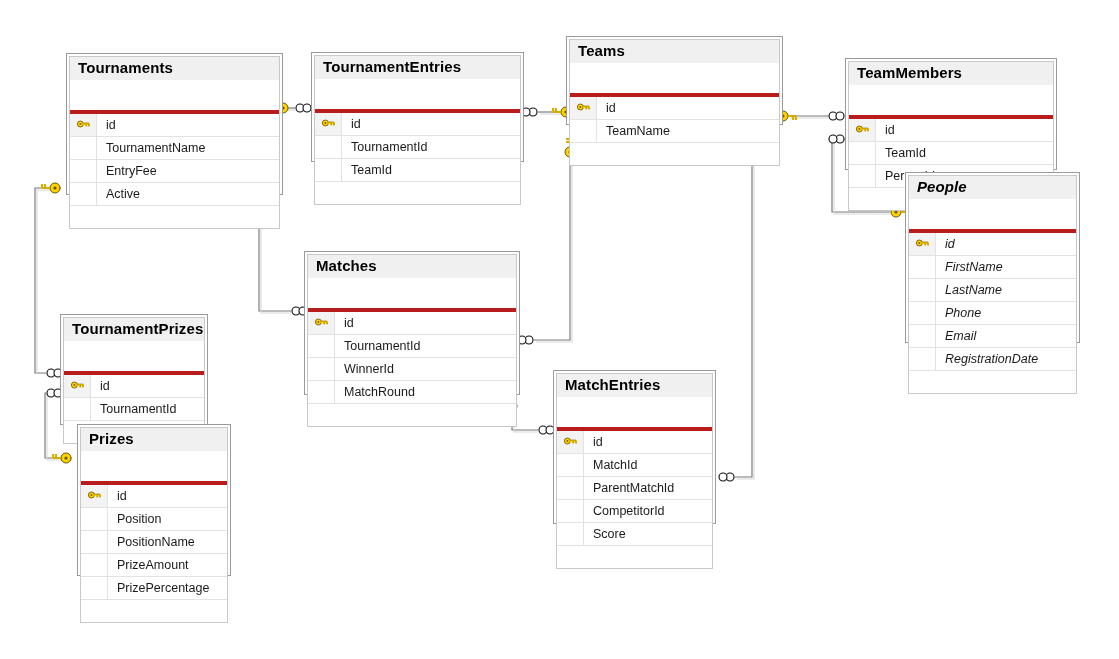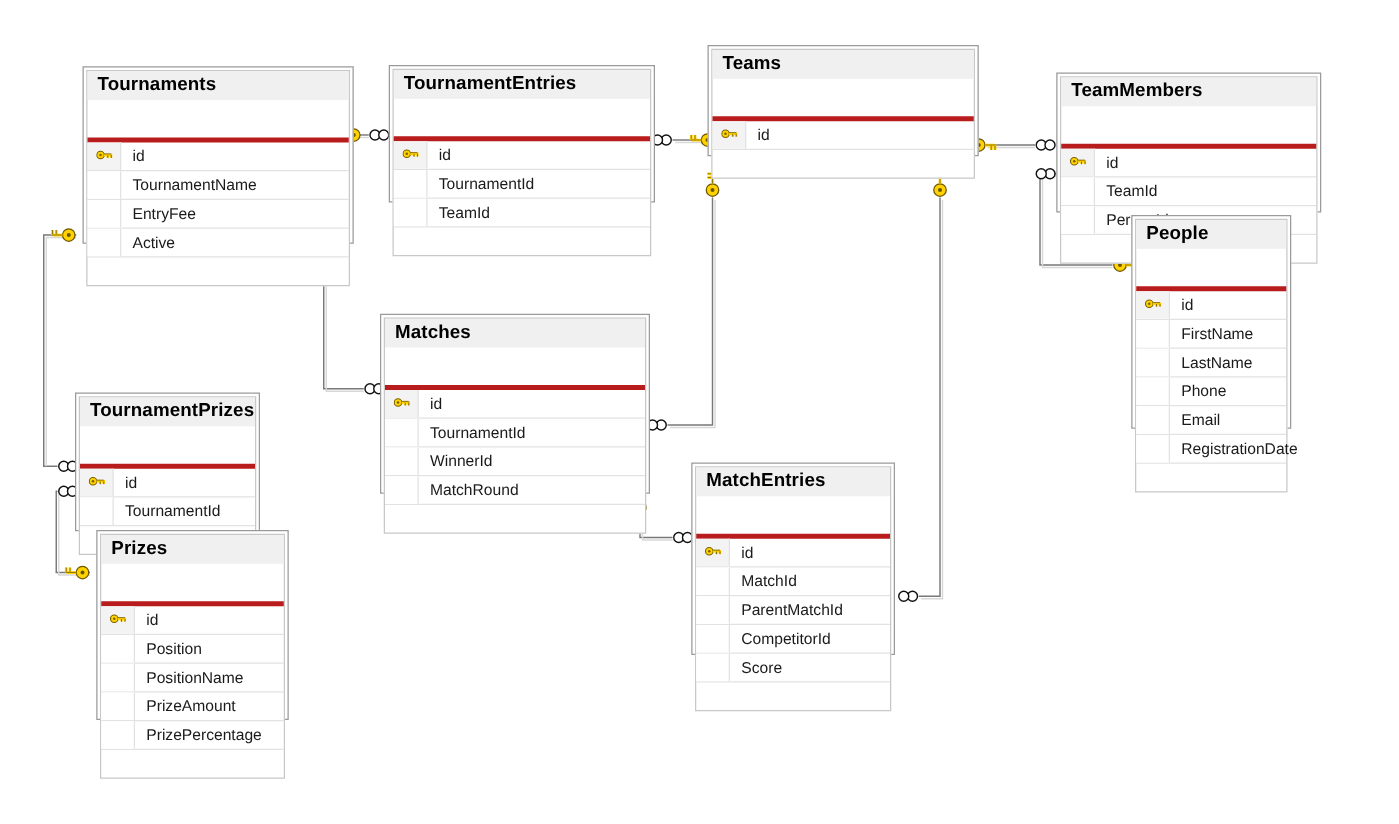--- a/index.html
+++ b/index.html
@@ -241,20 +241,24 @@
               <div class="keycell">
                 <svg class="keyico" viewBox="0 0 13 11" xmlns="http://www.w3.org/2000/svg">
                   <circle cx="3.4" cy="4" r="3" fill="#ffd200" stroke="#7a6000" stroke-width="0.9"></circle>
                   <circle cx="3.4" cy="4" r="1" fill="#7a6000"></circle>
                   <path d="M6.2,4 L12,4 L12,6.2 M9.2,4 L9.2,6.2" stroke="#ffd200" stroke-width="2" fill="none"></path>
                   <path d="M6.2,3.1 L12,3.1 M12,4 L12,6.4 M9.2,4.2 L9.2,6.4" stroke="#7a6000" stroke-width="0.7" fill="none"></path>
                 </svg>
               </div>
               <div class="fname">id</div>
             </div>
+            <div class="row">
+              <div class="keycell blank"></div>
+              <div class="fname">TeamName</div>
+            </div>
             <div class="row filler"></div>
           </div>
         </div>
       </div>
       <div class="table" style="left: 845px; top: 58px; width: 212px; height: 112px;">
         <div class="inner">
           <div class="thead">TeamMembers</div>
           <div class="tbody">
             <div class="row">
               <div class="keycell">
@@ -272,21 +276,21 @@
               <div class="fname">TeamId</div>
             </div>
             <div class="row">
               <div class="keycell blank"></div>
               <div class="fname">PersonId</div>
             </div>
             <div class="row filler"></div>
           </div>
         </div>
       </div>
-      <div class="table" style="left: 905px; top: 172px; width: 128px; height: 171px;">
+      <div class="table" style="left: 905px; top: 172px; width: 175px; height: 171px; font-style: italic;">
         <div class="inner">
           <div class="thead">People</div>
           <div class="tbody">
             <div class="row">
               <div class="keycell">
                 <svg class="keyico" viewBox="0 0 13 11" xmlns="http://www.w3.org/2000/svg">
                   <circle cx="3.4" cy="4" r="3" fill="#ffd200" stroke="#7a6000" stroke-width="0.9"></circle>
                   <circle cx="3.4" cy="4" r="1" fill="#7a6000"></circle>
                   <path d="M6.2,4 L12,4 L12,6.2 M9.2,4 L9.2,6.2" stroke="#ffd200" stroke-width="2" fill="none"></path>
                   <path d="M6.2,3.1 L12,3.1 M12,4 L12,6.4 M9.2,4.2 L9.2,6.4" stroke="#7a6000" stroke-width="0.7" fill="none"></path>

